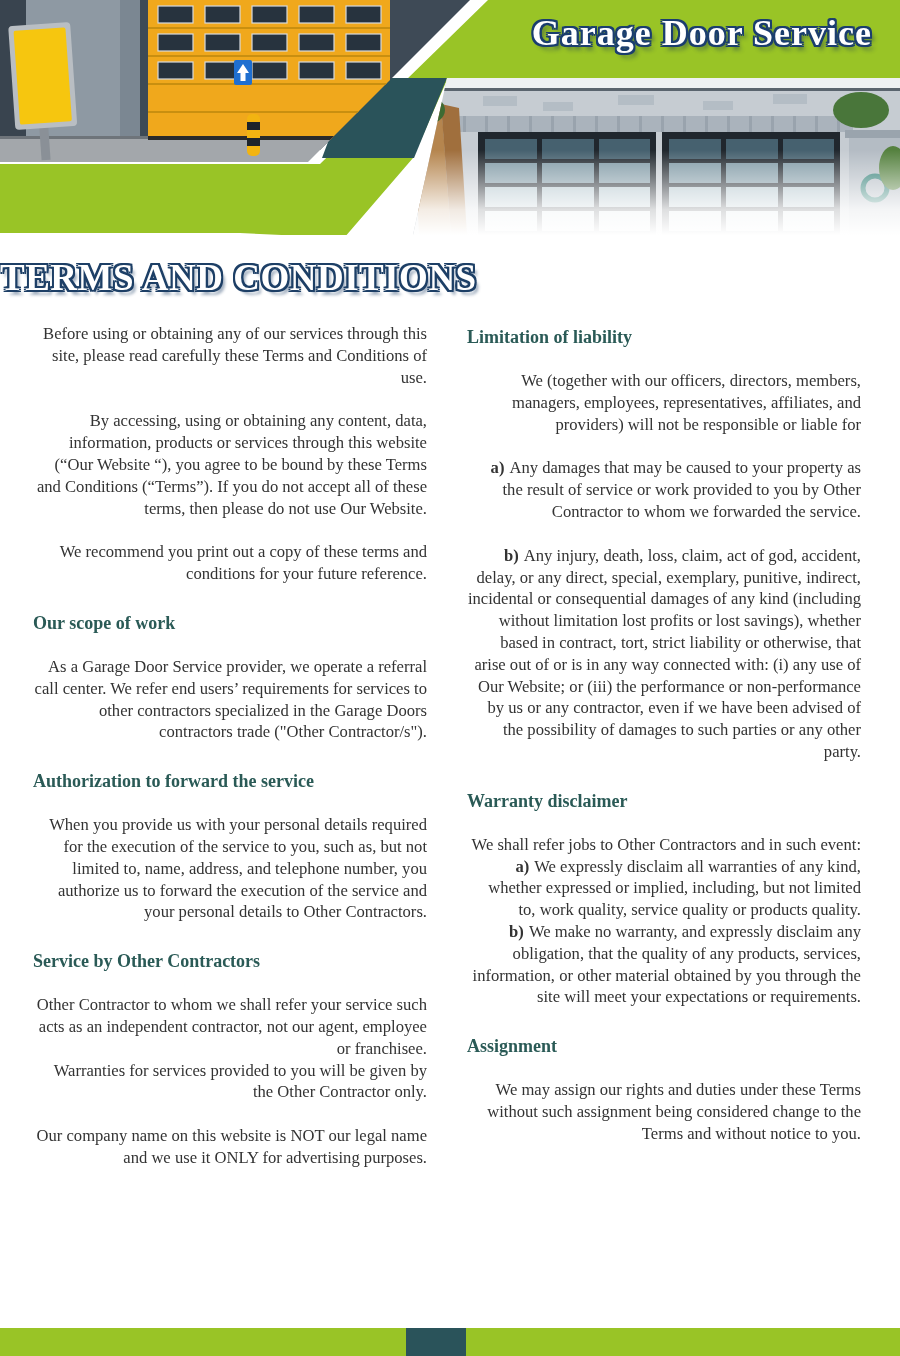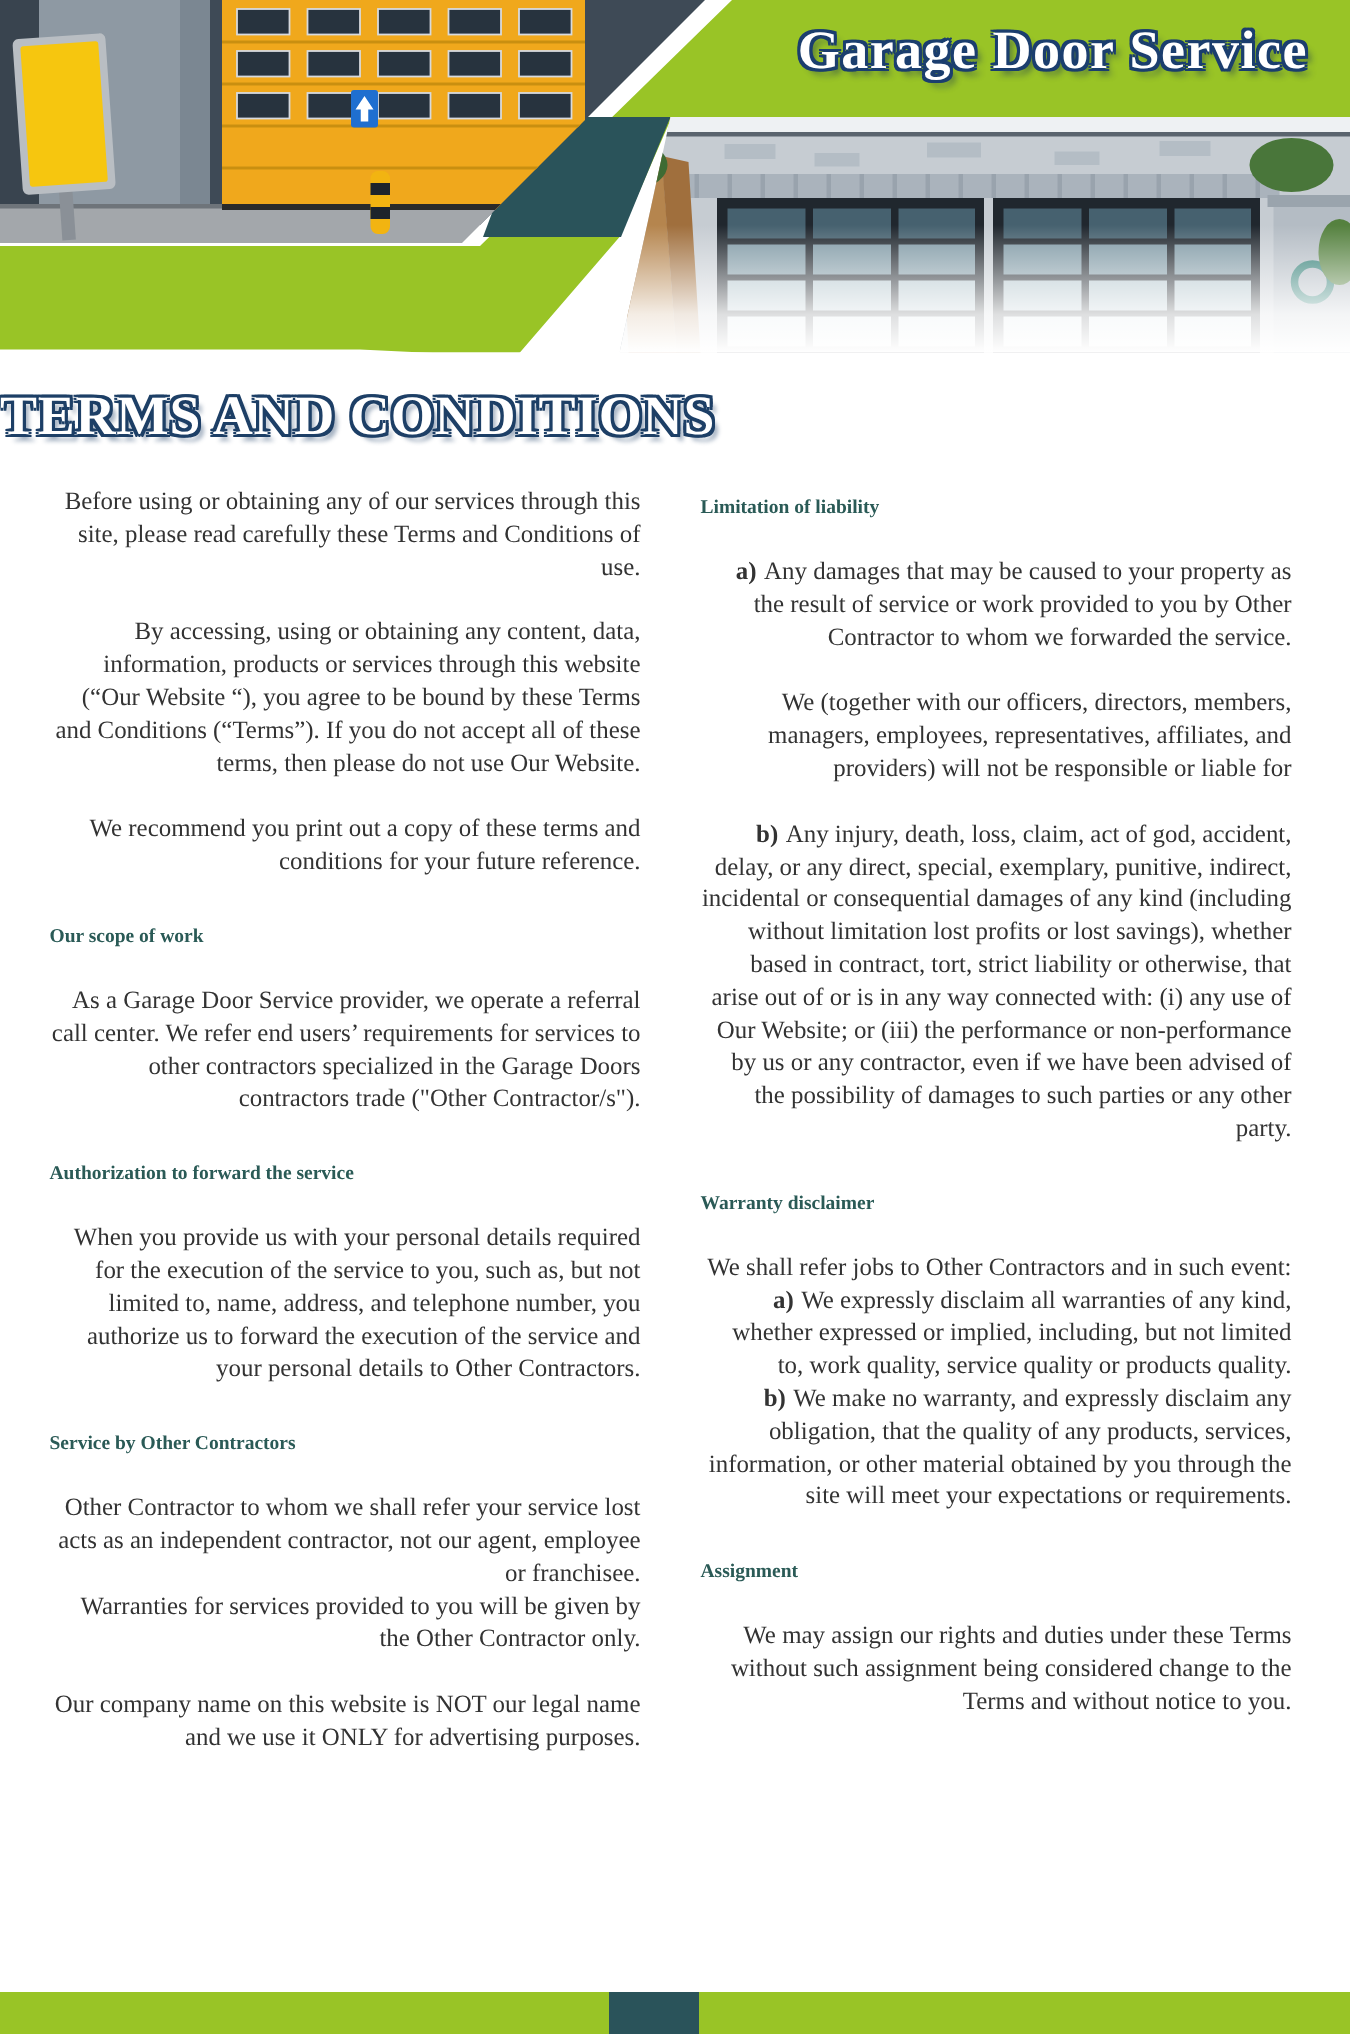--- a/index.html
+++ b/index.html
@@ -45,21 +45,21 @@
     margin:22px 0 24px;
     font-size:37px;line-height:42px;font-weight:700;letter-spacing:.5px;color:#ffffff;
     text-shadow:
       -2px -2px 0 #1d3f66, 2px -2px 0 #1d3f66, -2px 2px 0 #1d3f66, 2px 2px 0 #1d3f66,
       -2px 0 0 #1d3f66, 2px 0 0 #1d3f66, 0 -2px 0 #1d3f66, 0 2px 0 #1d3f66,
       4px 5px 3px rgba(29,63,102,.40);
   }
   .columns{display:flex;gap:40px;padding:0 40px 0 33px;}
   .col{flex:none;width:394px;}
   .col p{margin:0 0 22px;font-size:16.6px;line-height:21.8px;color:#333333;text-align:right;}
-  .col h3{margin:26px 0 20px;font-size:13px;line-height:25px;font-weight:700;color:#2a5a56;}
+  .col h3{margin:26px 0 20px;font-size:18px;line-height:25px;font-weight:700;color:#2a5a56;}
   .col h3:first-child{margin-top:2px;}
   .col p.m0{margin-bottom:0;}
   .col p.gap-top{margin-top:22px;}
   .marker{font-weight:700;margin-right:5px;}
   
   .footer{position:absolute;left:0;bottom:0;width:900px;height:28px;background:#99c426;}
   .footer-accent{position:absolute;left:406px;top:0;width:60px;height:28px;background:#2a535a;}
 </style>
 </head>
 <body>
@@ -234,29 +234,29 @@
         <p>By accessing, using or obtaining any content, data, information, products or services through this website (“Our Website “), you agree to be bound by these Terms and Conditions (“Terms”). If you do not accept all of these terms, then please do not use Our Website.</p>
         <p>We recommend you print out a copy of these terms and conditions for your future reference.</p>
 
         <h3>Our scope of work</h3>
         <p>As a Garage Door Service provider, we operate a referral call center. We refer end users’ requirements for services to other contractors specialized in the Garage Doors contractors trade ("Other Contractor/s").</p>
 
         <h3>Authorization to forward the service</h3>
         <p>When you provide us with your personal details required for the execution of the service to you, such as, but not limited to, name, address, and telephone number, you authorize us to forward the execution of the service and your personal details to Other Contractors.</p>
 
         <h3>Service by Other Contractors</h3>
-        <p class="m0">Other Contractor to whom we shall refer your service lost acts as an independent contractor, not our agent, employee or franchisee.</p>
+        <p class="m0">Other Contractor to whom we shall refer your service such acts as an independent contractor, not our agent, employee or franchisee.</p>
         <p class="m0">Warranties for services provided to you will be given by the Other Contractor only.</p>
         <p class="gap-top">Our company name on this website is NOT our legal name and we use it ONLY for advertising purposes.</p>
       </section>
 
       <section class="col">
         <h3>Limitation of liability</h3>
+        <p>We (together with our officers, directors, members, managers, employees, representatives, affiliates, and providers) will not be responsible or liable for</p>
         <p><strong class="marker">a)</strong><span>Any damages that may be caused to your property as the result of service or work provided to you by Other Contractor to whom we forwarded the service.</span></p>
-        <p>We (together with our officers, directors, members, managers, employees, representatives, affiliates, and providers) will not be responsible or liable for</p>
         <p><strong class="marker">b)</strong><span>Any injury, death, loss, claim, act of god, accident, delay, or any direct, special, exemplary, punitive, indirect, incidental or consequential damages of any kind (including without limitation lost profits or lost savings), whether based in contract, tort, strict liability or otherwise, that arise out of or is in any way connected with: (i) any use of Our Website; or (iii) the performance or non-performance by us or any contractor, even if we have been advised of the possibility of damages to such parties or any other party.</span></p>
 
         <h3>Warranty disclaimer</h3>
         <p class="m0">We shall refer jobs to Other Contractors and in such event:</p>
         <p class="m0"><strong class="marker">a)</strong><span>We expressly disclaim all warranties of any kind, whether expressed or implied, including, but not limited to, work quality, service quality or products quality.</span></p>
         <p class="m0"><strong class="marker">b)</strong><span>We make no warranty, and expressly disclaim any obligation, that the quality of any products, services, information, or other material obtained by you through the site will meet your expectations or requirements.</span></p>
 
         <h3>Assignment</h3>
         <p>We may assign our rights and duties under these Terms without such assignment being considered change to the Terms and without notice to you.</p>
       </section>

